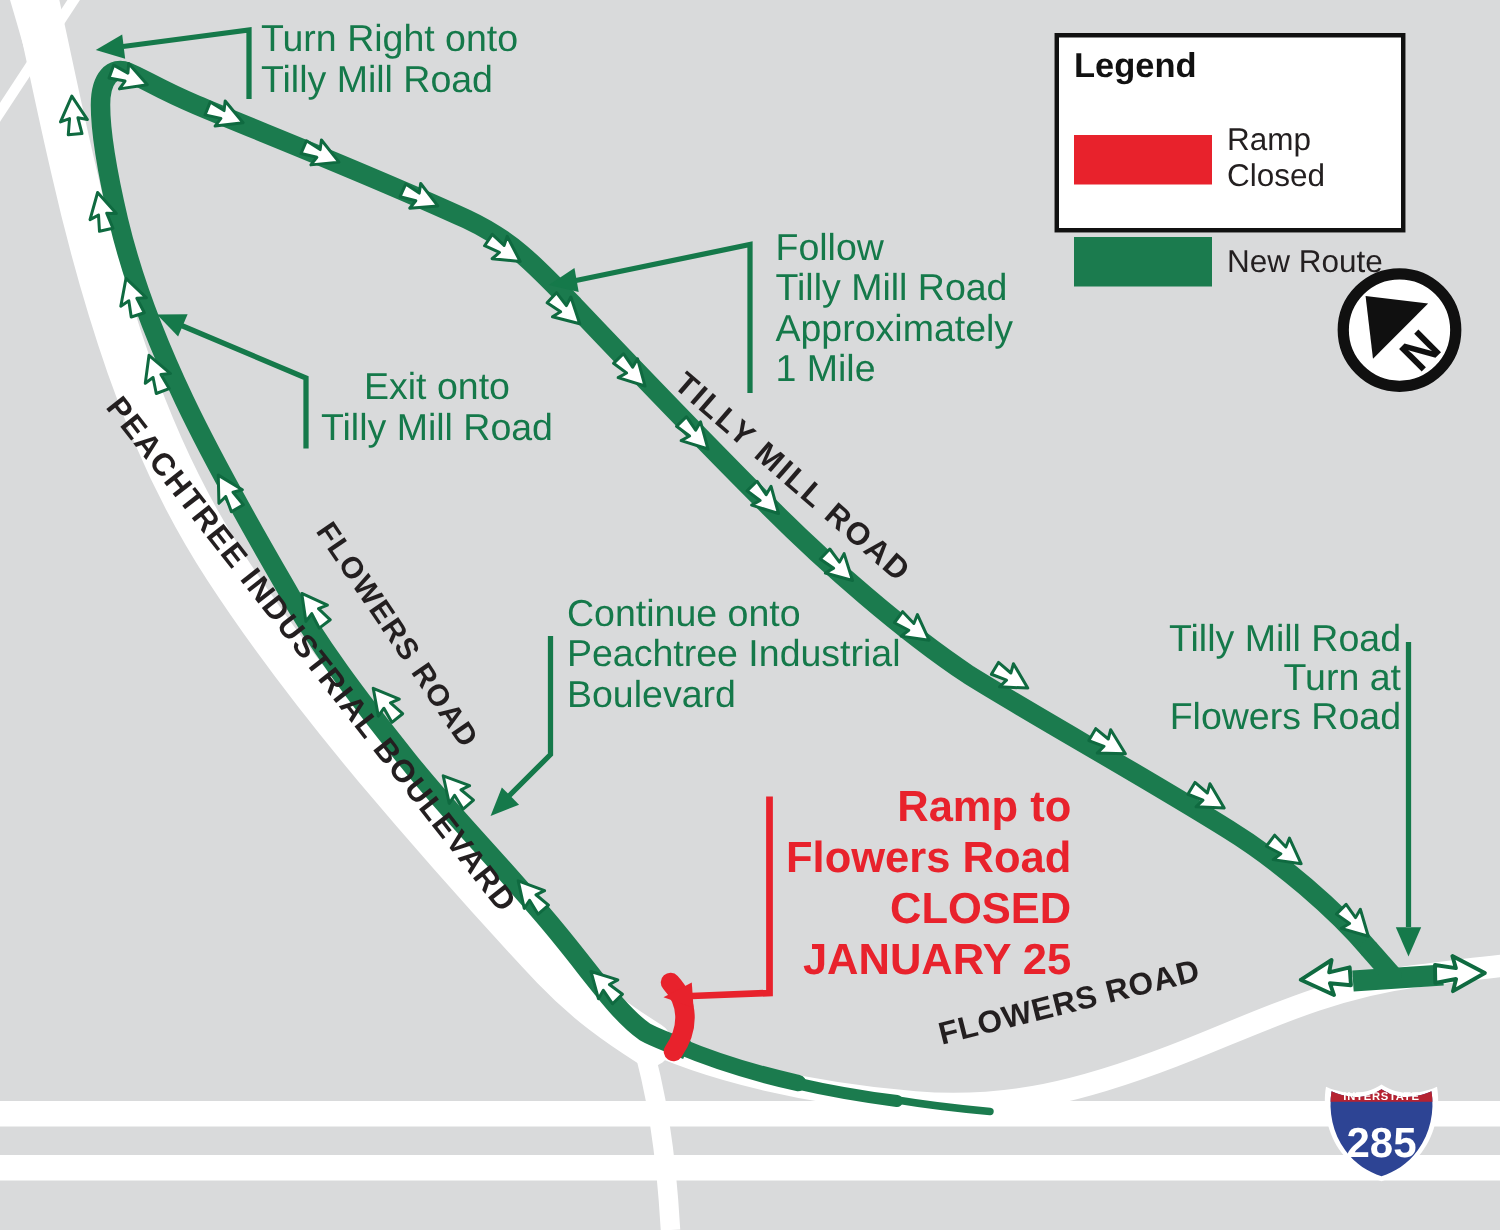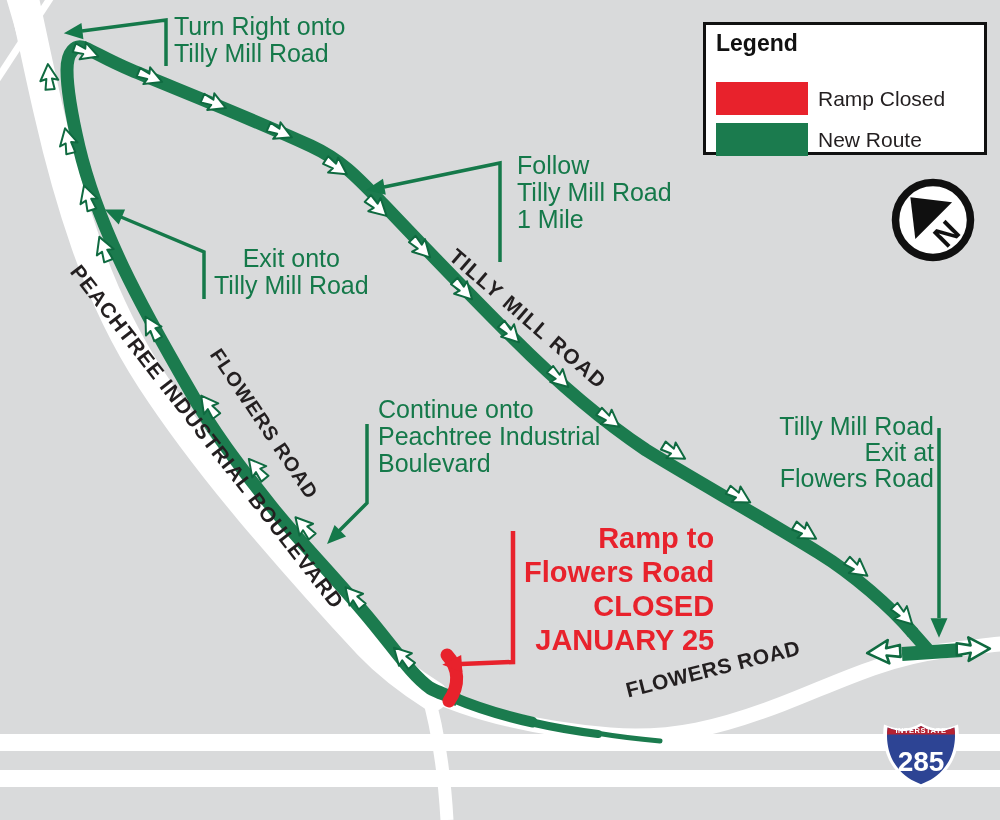--- a/index.html
+++ b/index.html
@@ -17,26 +17,26 @@
   #lbl-flowers-w{left:264px;top:424px;font-size:20px;letter-spacing:1px;transform:translate(-50%,-50%) rotate(56deg);}
   #lbl-tilly{left:528px;top:319px;font-size:21px;letter-spacing:1.5px;transform:translate(-50%,-50%) rotate(41deg);}
   #lbl-flowers-e{left:713px;top:669px;font-size:21px;letter-spacing:.5px;transform:translate(-50%,-50%) rotate(-14deg);}
   #ann-turn{left:174px;top:13px;}
   #ann-follow{left:517px;top:152px;}
   #ann-exit{left:214px;top:245px;text-align:center;}
   #ann-continue{left:378px;top:396px;}
   #ann-ends{right:66px;top:413px;text-align:right;line-height:26px;}
   #ann-closure{left:524px;top:521px;}
   .legend{
-    position:absolute;left:703px;top:22px;width:284px;height:133px;
+    position:absolute;left:703px;top:22px;width:234px;height:133px;
     background:#fff;border:3px solid #111;box-sizing:border-box;padding:5px 0 0 10px;
   }
   .legend-title{font-size:23px;font-weight:bold;color:#111;}
   .legend-row{display:flex;align-items:center;margin-top:25px;}
-  .legend-row + .legend-row{margin-top:8px;}
+  .legend-row + .legend-row{margin-top:28px;}
   .sw{width:92px;height:33px;margin-right:10px;flex:0 0 auto;}
   .sw-red{background:#e8222c;}
   .sw-green{background:#1b7b4e;}
   .legend-label{font-size:21px;color:#231f20;}
   .north{position:absolute;left:889px;top:176px;width:88px;height:88px;}
 </style>
 </head>
 <body>
 
 <div class="stage">
@@ -152,34 +152,35 @@
   <div class="rot" id="lbl-tilly">TILLY MILL ROAD</div>
   <div class="rot" id="lbl-flowers-e">FLOWERS ROAD</div>
 
   <div class="ann" id="ann-turn">
     <div>Turn Right onto</div>
     <div>Tilly Mill Road</div>
   </div>
   <div class="ann" id="ann-follow">
     <div>Follow</div>
     <div>Tilly Mill Road</div>
+    <div>Approximately</div>
     <div>1 Mile</div>
   </div>
   <div class="ann" id="ann-exit">
     <div>Exit onto</div>
     <div>Tilly Mill Road</div>
   </div>
   <div class="ann" id="ann-continue">
     <div>Continue onto</div>
     <div>Peachtree Industrial</div>
     <div>Boulevard</div>
   </div>
   <div class="ann" id="ann-ends">
     <div>Tilly Mill Road</div>
-    <div>Exit at</div>
+    <div>Turn at</div>
     <div>Flowers Road</div>
   </div>
 
   <div class="closure" id="ann-closure">
     <div>Ramp to</div>
     <div>Flowers Road</div>
     <div>CLOSED</div>
     <div>JANUARY 25</div>
   </div>
 

